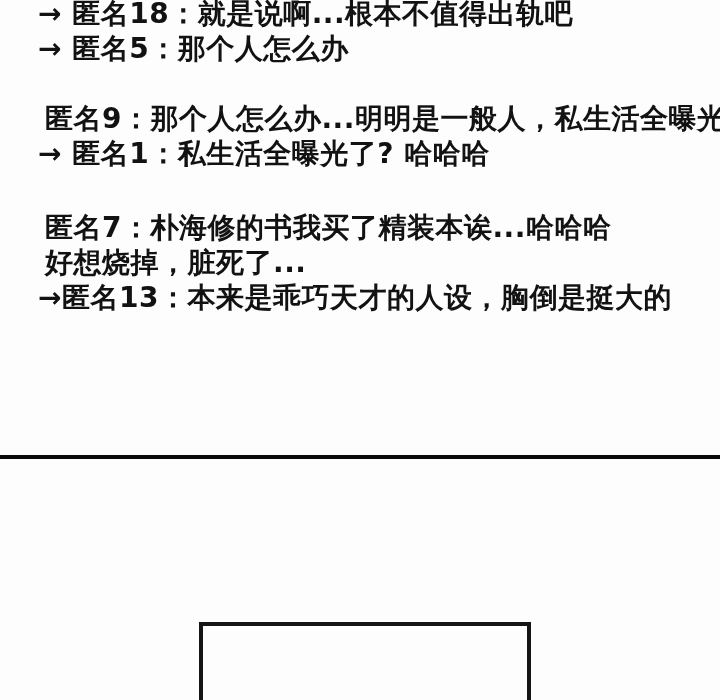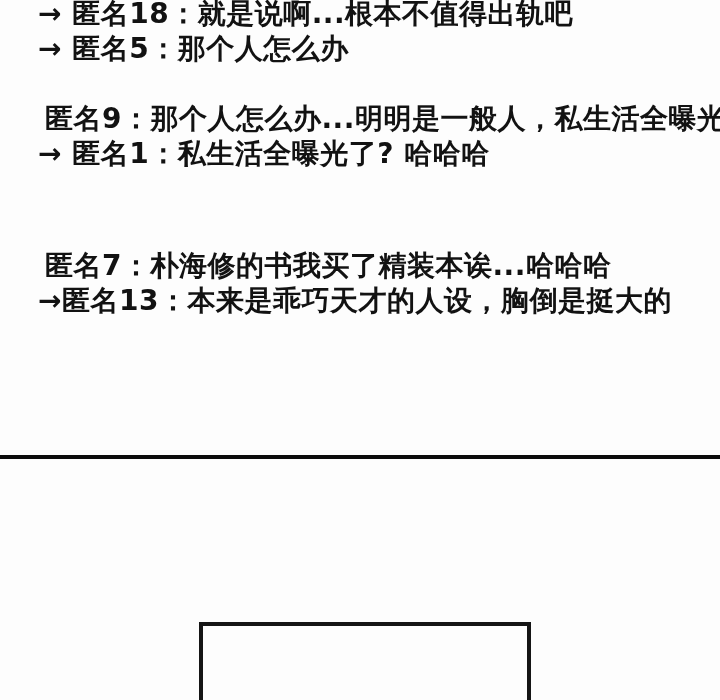--- a/index.html
+++ b/index.html
@@ -20,21 +20,21 @@
     width: 678px;
     color: #121212;
     font-weight: bold;
     font-size: 28px;
     line-height: 35px;
     letter-spacing: 0.5px;
   }
   .thread { position: absolute; left: 0; width: 100%; }
   .t1 { top: -4px; }
   .t2 { top: 101px; }
-  .t3 { top: 210px; margin-top: 38px; }
+  .t3 { top: 210px; }
   .line { margin: 0; white-space: nowrap; }
   .indent { margin-left: 7px; }
   .divider {
     position: absolute;
     left: 0;
     top: 455px;
     width: 720px;
     height: 4px;
     background: #0b0b0b;
   }
@@ -61,20 +61,21 @@
       <p class="line">→ 匿名5：那个人怎么办</p>
     </div>
 
     <div class="thread t2">
       <p class="line indent">匿名9：那个人怎么办...明明是一般人，私生活全曝光了</p>
       <p class="line">→ 匿名1：私生活全曝光了? 哈哈哈</p>
     </div>
 
     <div class="thread t3">
       <p class="line indent">匿名7：朴海修的书我买了精装本诶...哈哈哈</p>
+      <p class="line indent">好想烧掉，脏死了...</p>
       <p class="line">→匿名13：本来是乖巧天才的人设，胸倒是挺大的</p>
     </div>
 
   </section>
 
   <div class="divider"></div>
 
   <div class="panel-box"></div>
 
 </div>

